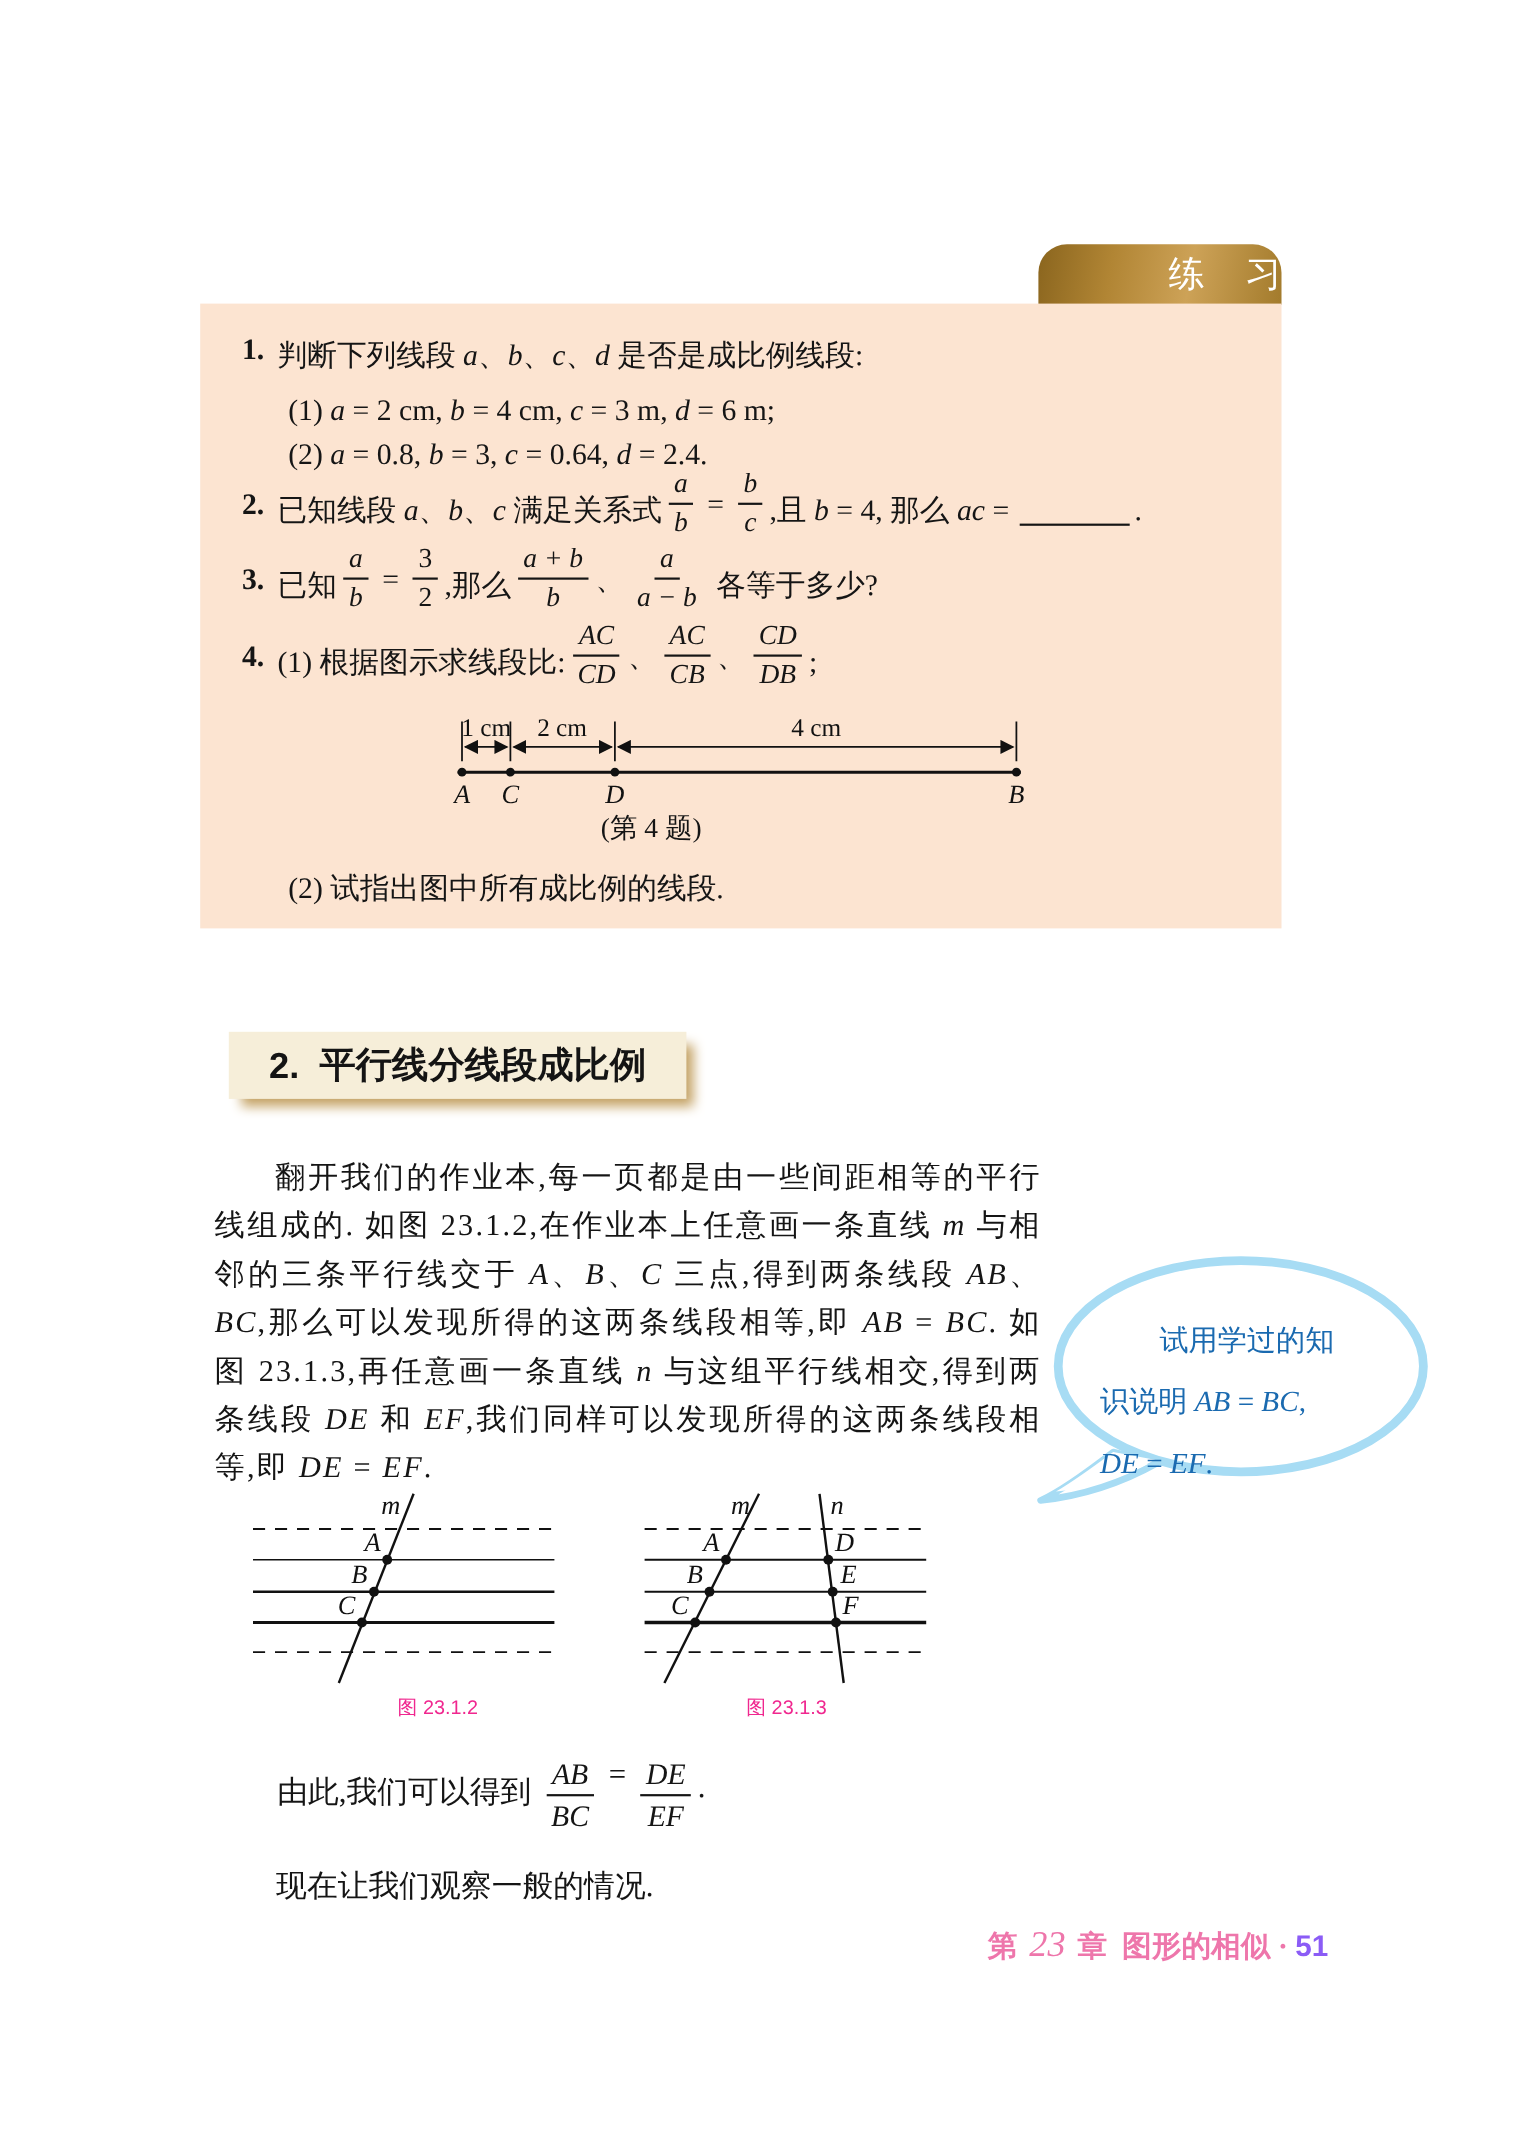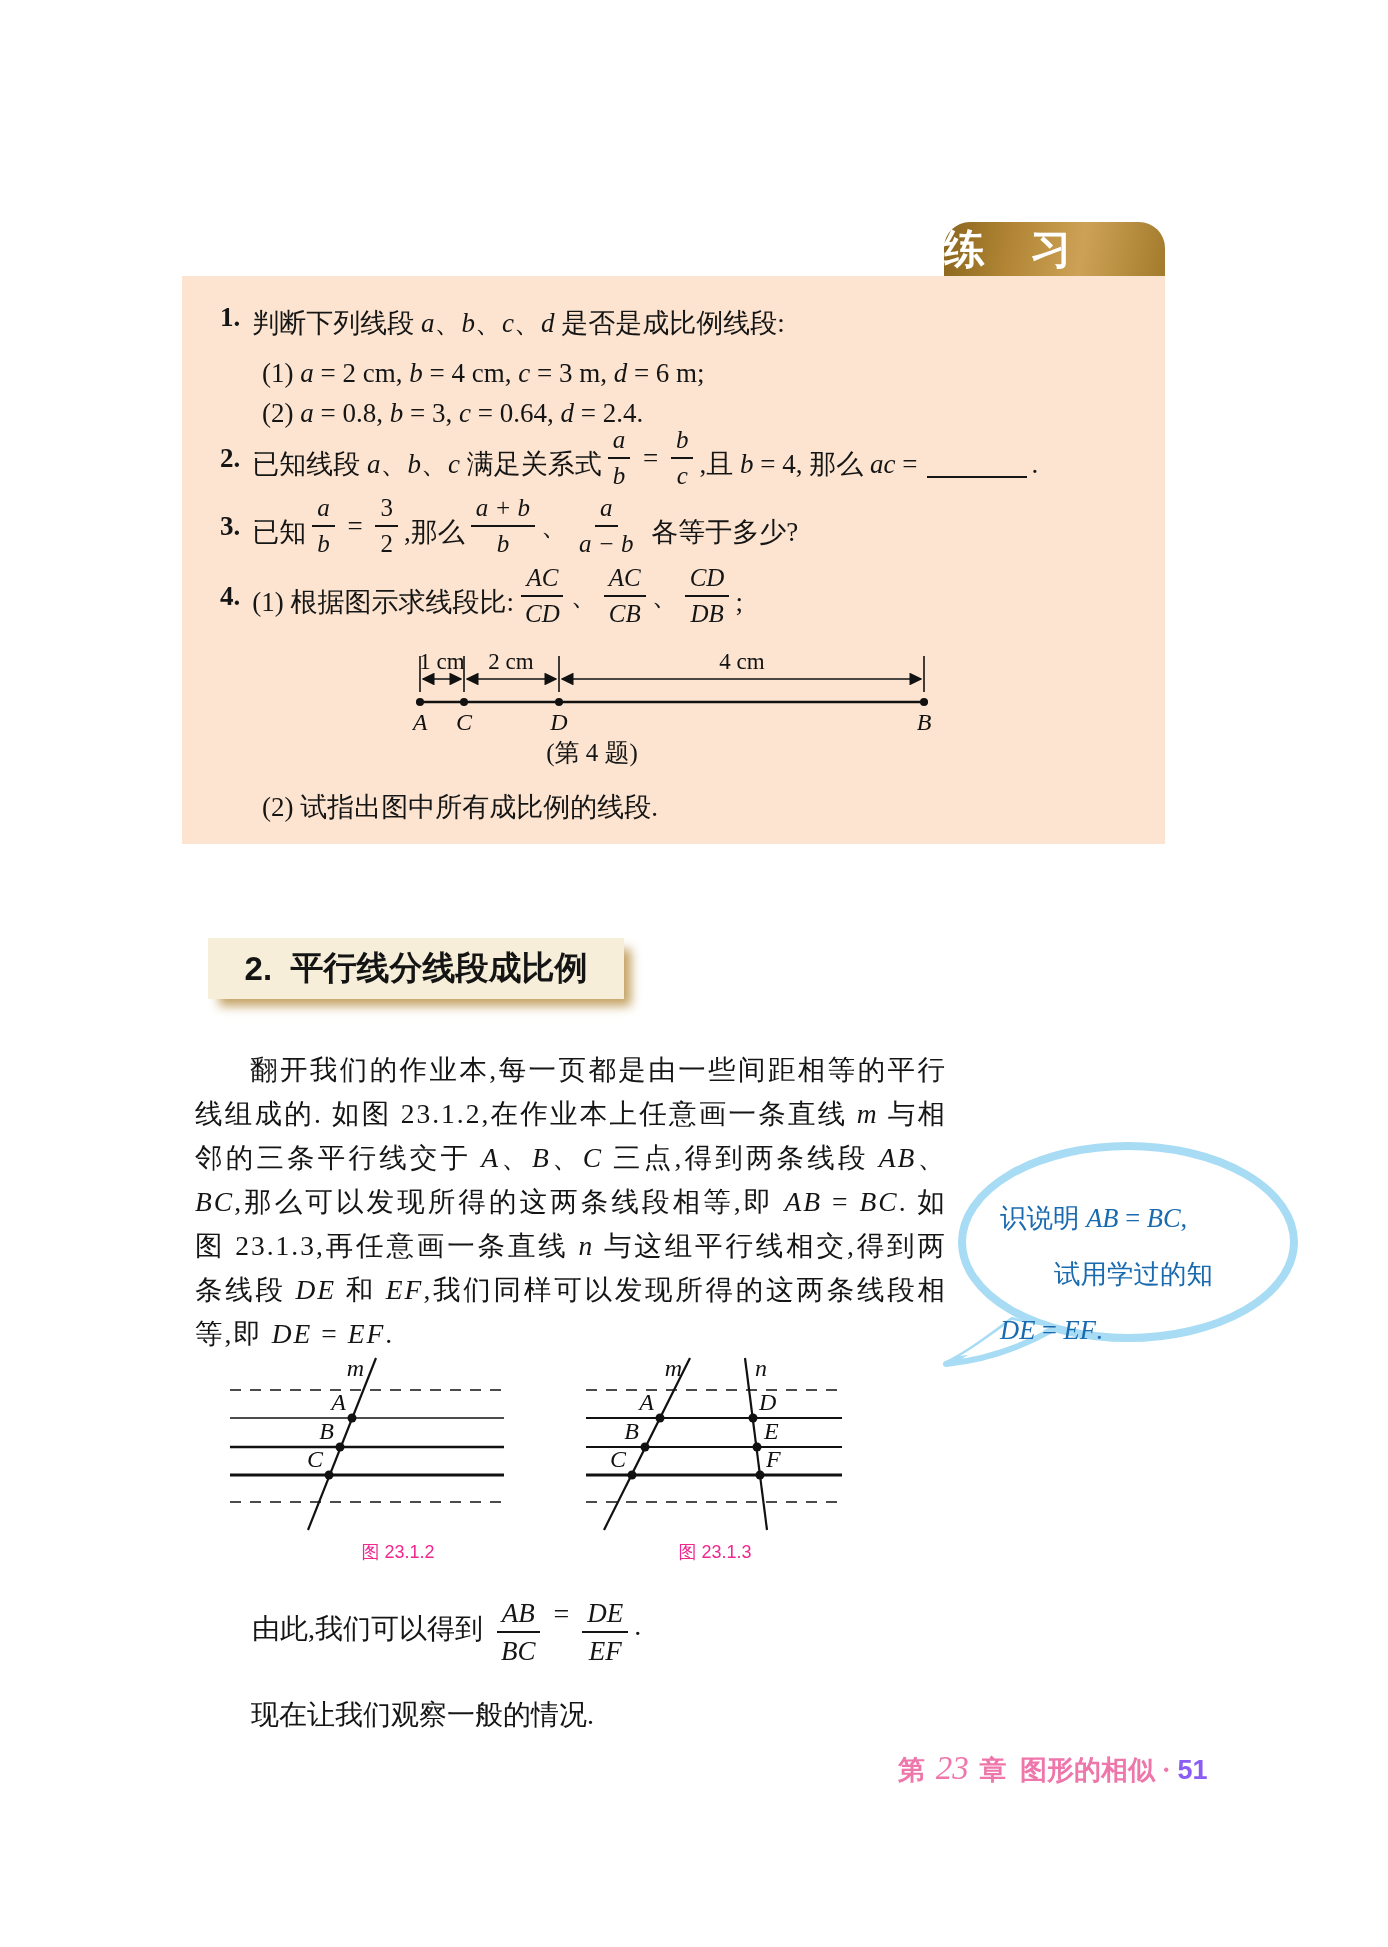--- a/index.html
+++ b/index.html
@@ -10,22 +10,22 @@
   }
   .abs { position:absolute; }
   .rich { white-space:pre-wrap;margin-top:12px; }
   .var { font-style:italic; font-family:"Liberation Serif", serif; }
 
   
   .badge {
     position:absolute; left:944px; top:222px; width:221px; height:55px;
     border-radius:26px 26px 0 0;
     background:linear-gradient(100deg,#8a651e 0%,#b18534 30%,#cda257 62%,#a37b2c 100%);
-    color:#ffffff; display:flex; align-items:center; justify-content:flex-start;
-    font-family:"Liberation Sans", sans-serif; font-weight:bold; font-size:41px;
+    color:#ffffff; display:flex; align-items:center; justify-content:flex-end;
+    font-family:"Liberation Sans", sans-serif; font-weight:normal; font-size:33px;
     white-space:pre;
   }
 
   
   .panel { position:absolute; left:182px; top:276px; width:983px; height:568px; background:#fce4d1; }
   .prow { position:absolute; display:flex; align-items:center; white-space:pre; font-size:27px; }
   .pnum { font-weight:bold; margin-right:12px; }
   .frac { display:inline-flex; flex-direction:column; align-items:center; margin:0 6px; font-size:25px; line-height:1.12; }
   .frac .fn { border-bottom:2px solid #151515; padding:0 5px 3px; }
   .frac .fd { padding:3px 5px 0; }
@@ -167,22 +167,22 @@
   </div>
 
   <div class="intro rich"><span>翻开我们的作业本,每一页都是由一些间距相等的平行线组成的. 如图 23.1.2,在作业本上任意画一条直线 </span><span class="var">m</span><span> 与相邻的三条平行线交于 </span><span class="var">A</span><span>、</span><span class="var">B</span><span>、</span><span class="var">C</span><span> 三点,得到两条线段 </span><span class="var">AB</span><span>、</span><span class="var">BC</span><span>,那么可以发现所得的这两条线段相等,即 </span><span class="var">AB</span><span> = </span><span class="var">BC</span><span>. 如图 23.1.3,再任意画一条直线 </span><span class="var">n</span><span> 与这组平行线相交,得到两条线段 </span><span class="var">DE</span><span> 和 </span><span class="var">EF</span><span>,我们同样可以发现所得的这两条线段相等,即 </span><span class="var">DE</span><span> = </span><span class="var">EF</span><span>.</span></div>
 
   <svg class="abs" style="left:940px; top:1122px;" width="372" height="258" viewBox="0 0 372 258">
     <path d="M72,198 Q28,232 6,242 Q62,236 112,208 Z" fill="#ffffff" stroke="#a7dcf4" stroke-width="6" stroke-linejoin="round"></path>
     <ellipse cx="188" cy="120" rx="166" ry="96" fill="#ffffff" stroke="#a7dcf4" stroke-width="8"></ellipse>
     <path d="M72,198 Q40,222 20,234 Q66,230 110,205" fill="#ffffff" stroke="none"></path>
   </svg>
   <div class="bubble-text">
+    <div class="ln ind rich"><span>试用学过的知</span></div>
     <div class="ln rich"><span>识说明 </span><span class="var">AB</span><span> = </span><span class="var">BC</span><span>,</span></div>
-    <div class="ln ind rich"><span>试用学过的知</span></div>
     <div class="ln rich"><span class="var">DE</span><span> = </span><span class="var">EF</span><span>.</span></div>
   </div>
 
   <svg class="abs" style="left:228px; top:1350px;" width="282" height="196" viewBox="0 0 282 196">
     <line x1="2" y1="40" x2="276" y2="40" stroke="#111" stroke-width="1.6" stroke-dasharray="11 9"></line>
     <line x1="2" y1="68" x2="276" y2="68" stroke="#111" stroke-width="1.4"></line>
     <line x1="2" y1="97" x2="276" y2="97" stroke="#111" stroke-width="2.4"></line>
     <line x1="2" y1="125" x2="276" y2="125" stroke="#111" stroke-width="2.8"></line>
     <line x1="2" y1="152" x2="276" y2="152" stroke="#111" stroke-width="1.6" stroke-dasharray="11 9"></line>
     <line x1="80" y1="180" x2="148" y2="8" stroke="#111" stroke-width="2.2"></line>

